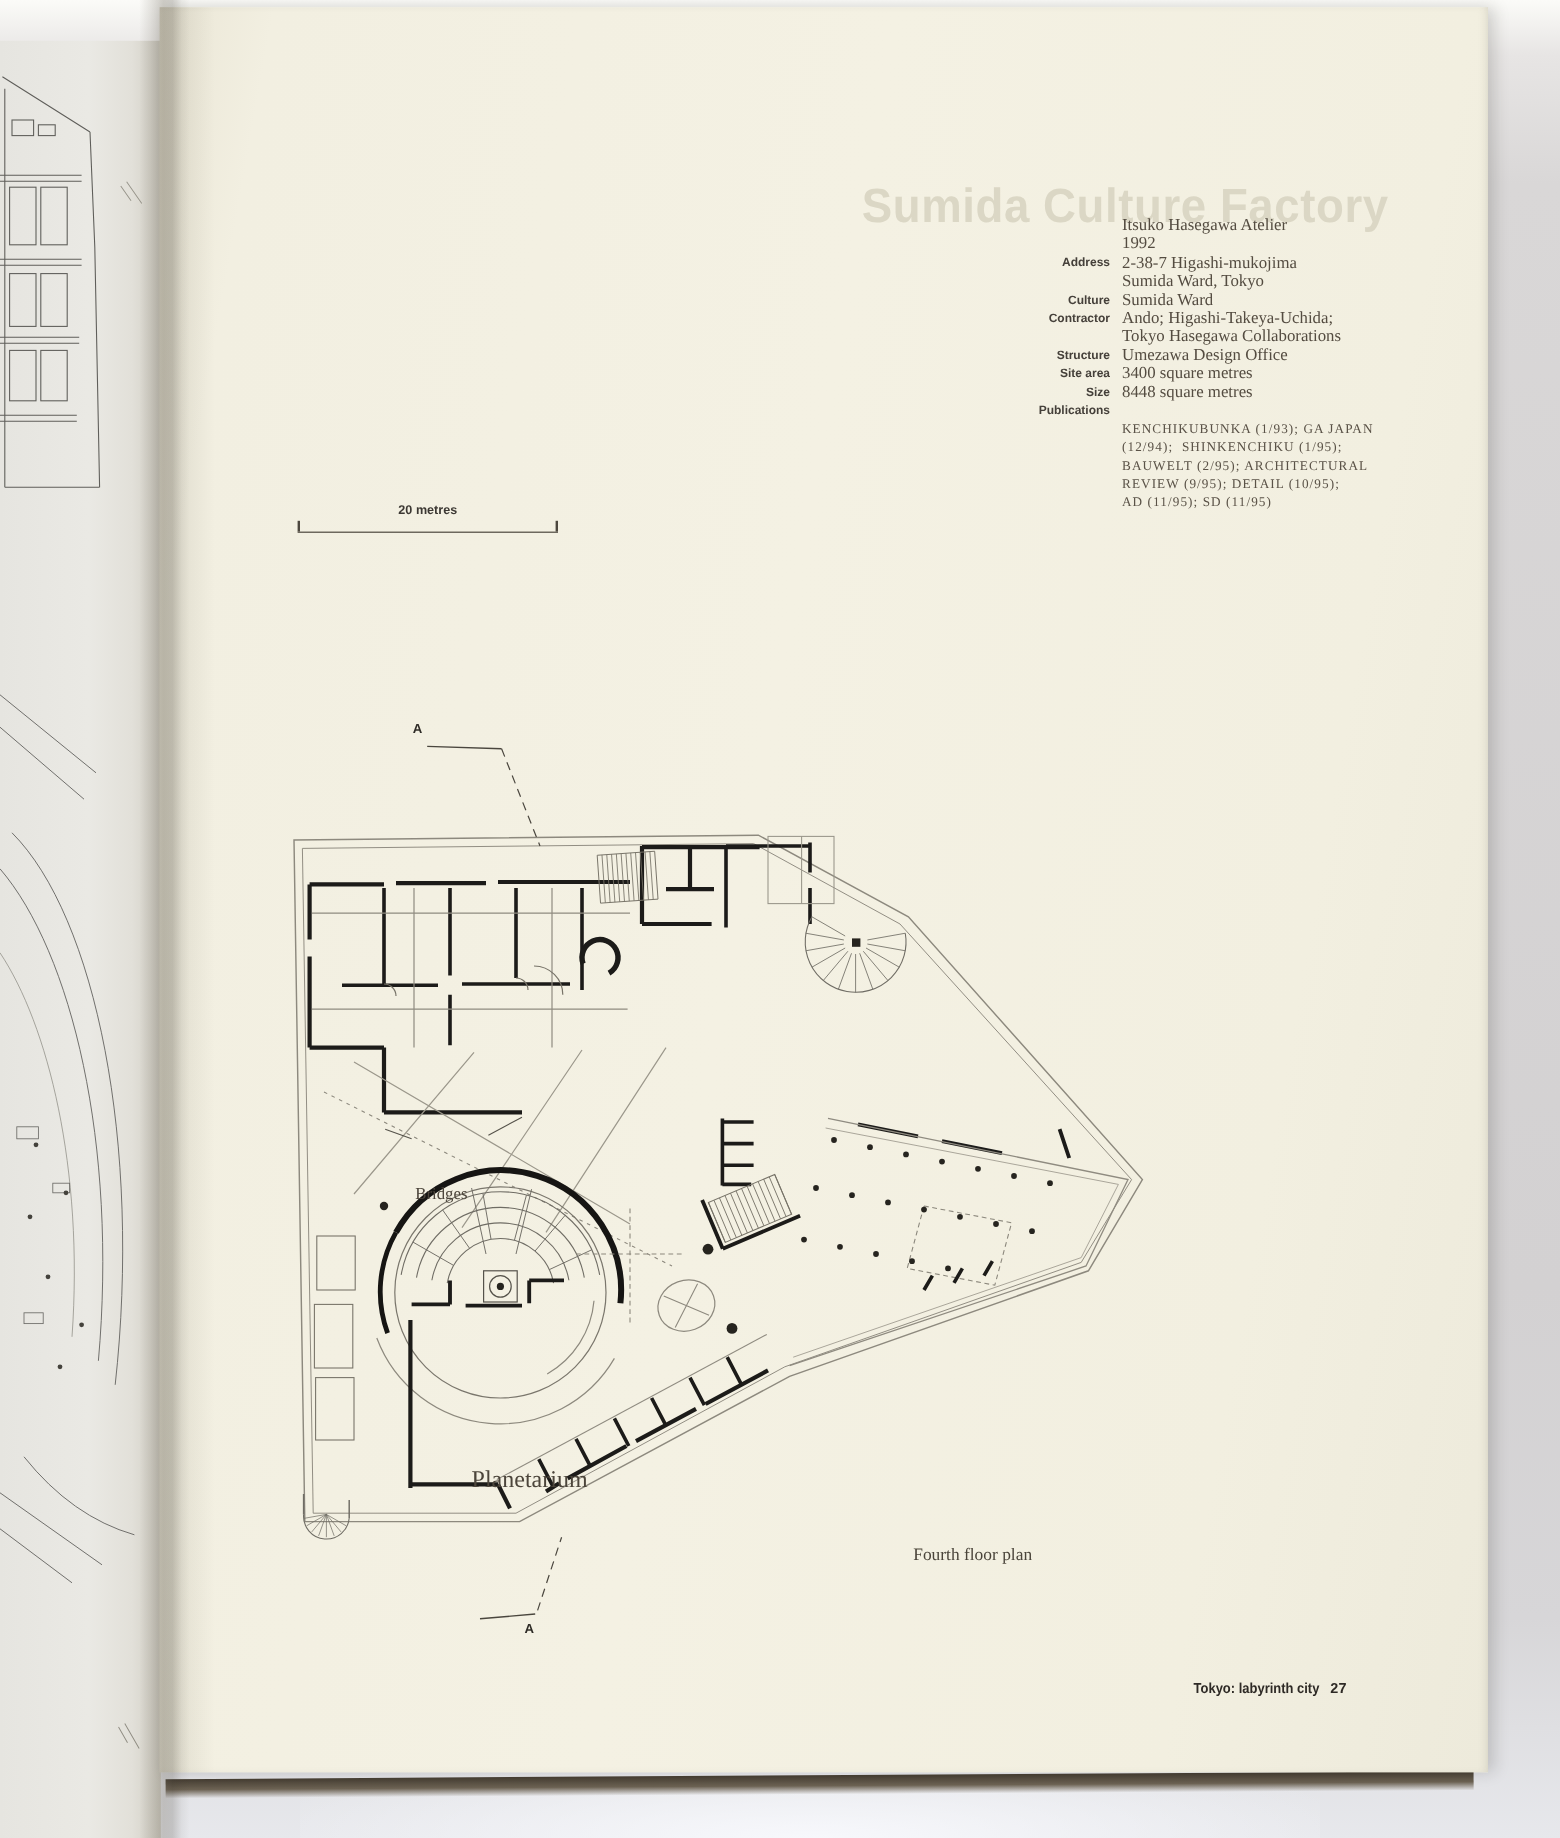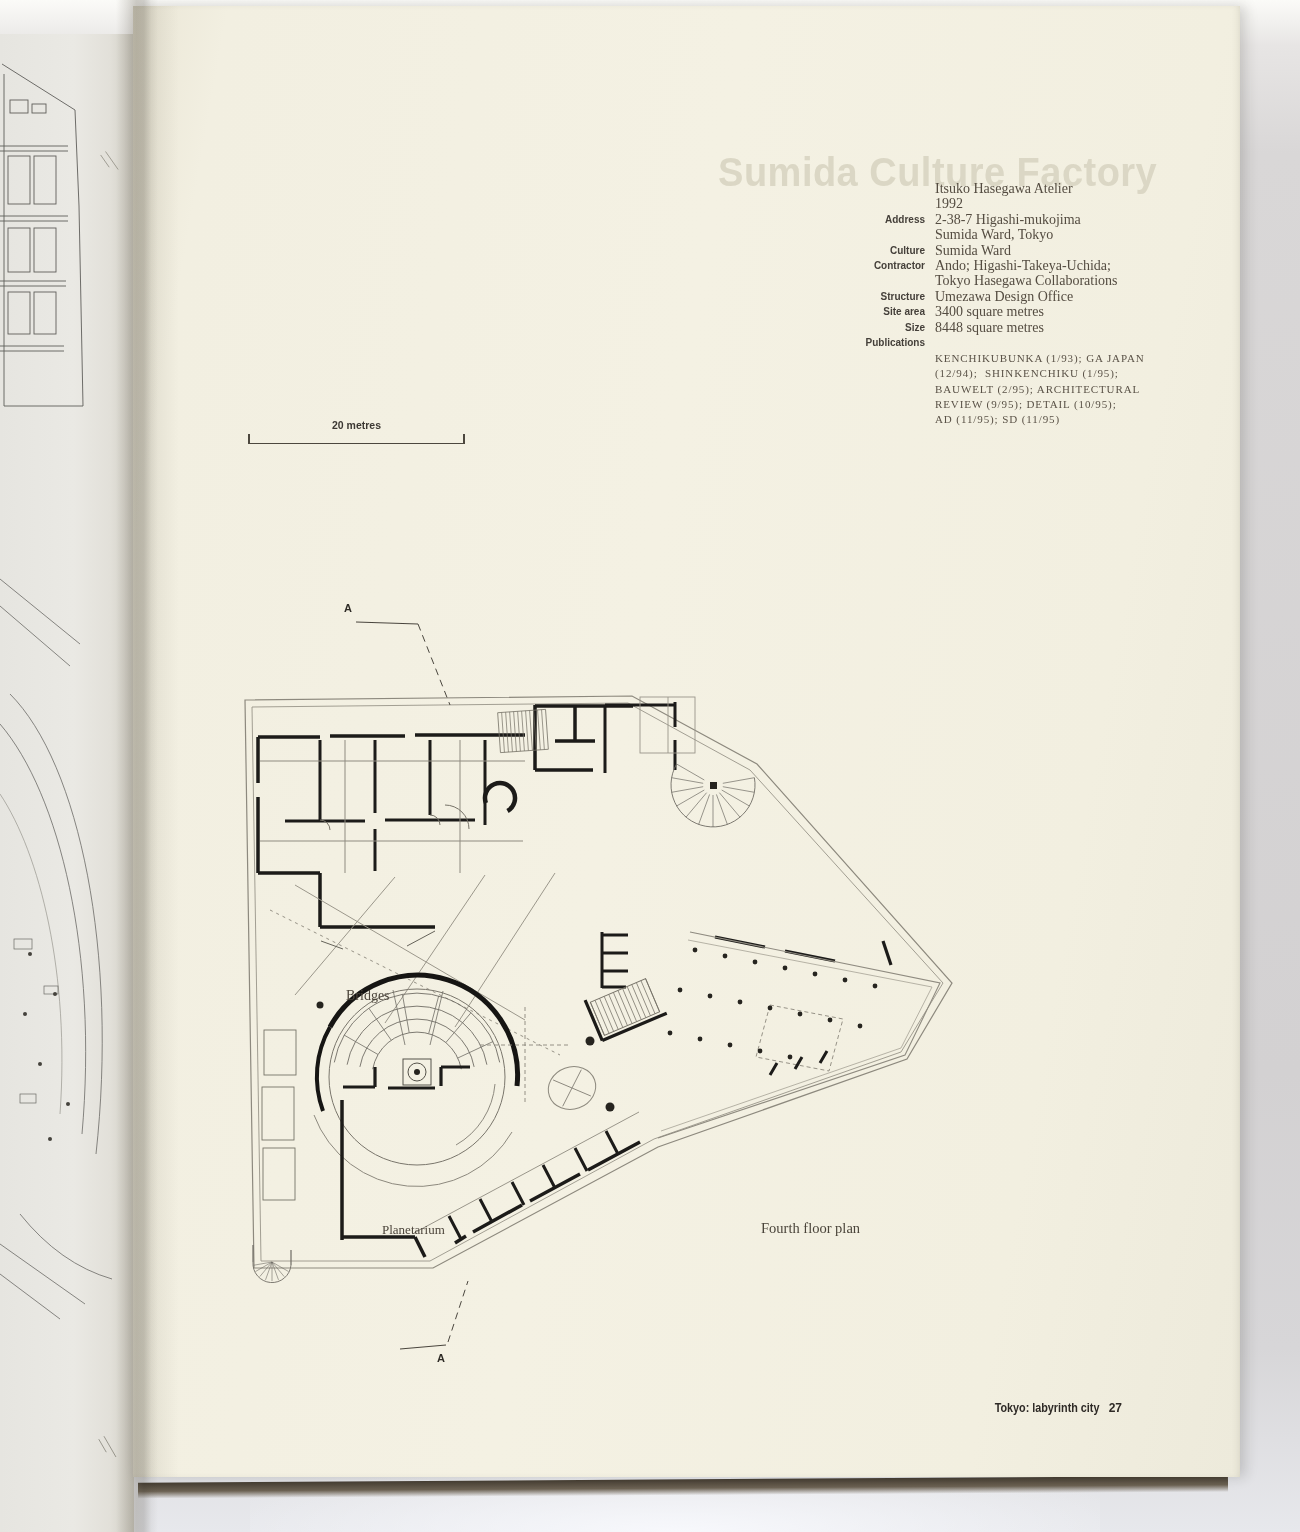--- a/index.html
+++ b/index.html
@@ -299,21 +299,21 @@
         <circle cx="565" cy="482" r="2.4"></circle>
       <circle cx="365" cy="466" r="4.5"></circle>
         <circle cx="385" cy="532" r="4.5"></circle>
         <circle cx="95" cy="430" r="3.5"></circle>
     </g>
   </svg>
 
   <span class="abs section-a" style="left:344px;top:602px;">A</span>
   <span class="abs section-a" style="left:437px;top:1352px;">A</span>
   <span class="abs plan-label" style="left:346px;top:941px;font-size:14px;">Bridges</span>
-  <span class="abs plan-label" style="left:382px;top:1175px;font-size:13px;">Planetarium</span>
-
-  <span class="abs caption" style="left:761px;top:1220px;">Fourth floor plan</span>
+  <span class="abs plan-label" style="left:393px;top:1175px;font-size:20px;">Planetarium</span>
+
+  <span class="abs caption" style="left:761px;top:1288px;">Fourth floor plan</span>
 
   <div class="abs footer">
     <span class="head">Tokyo: labyrinth city</span><span class="num">27</span>
   </div>
 
 </div>
 
 </body></html>

